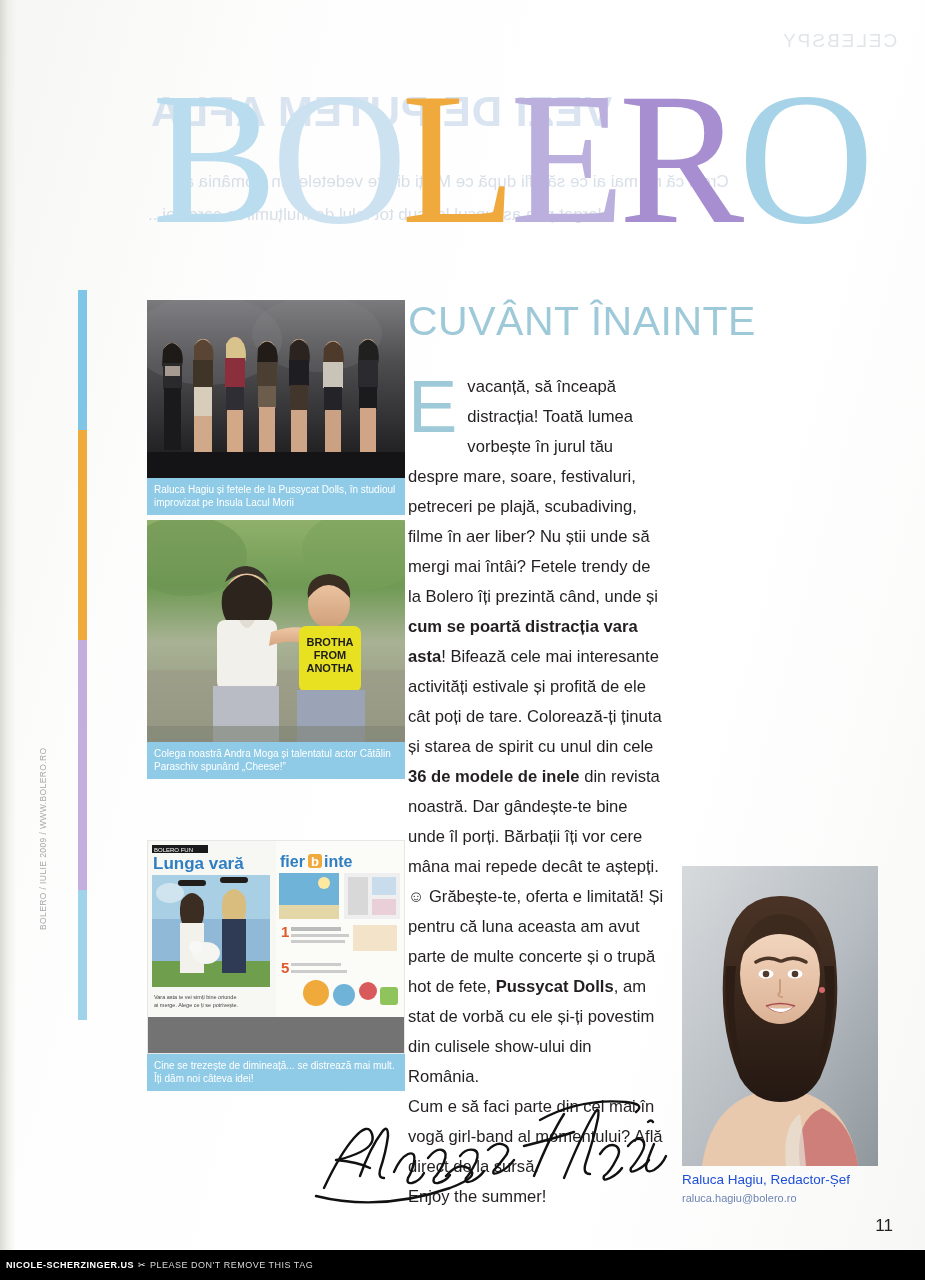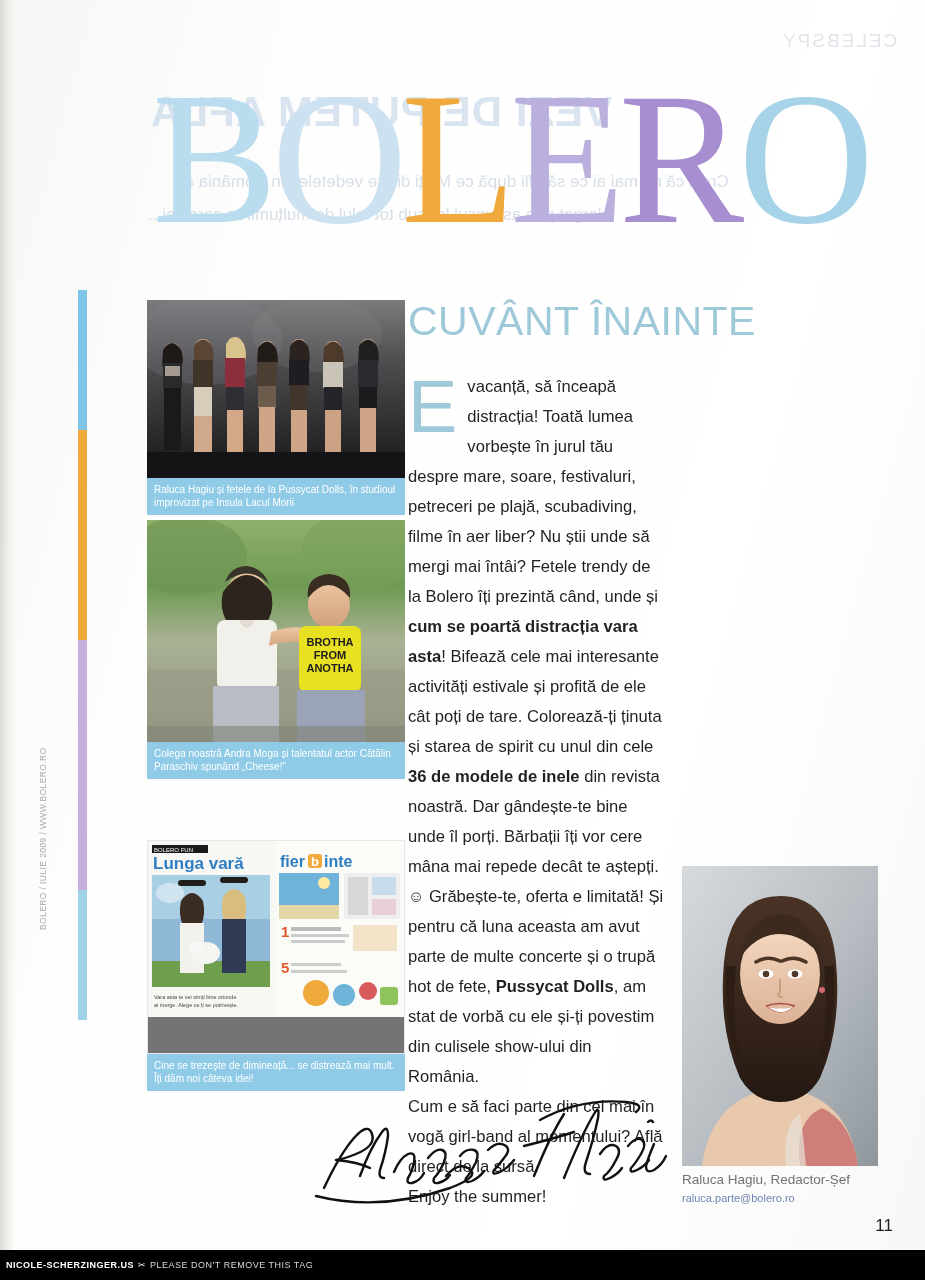--- a/index.html
+++ b/index.html
@@ -186,21 +186,21 @@
     left: 682px; top: 866px;
     width: 196px; height: 300px;
     overflow: hidden;
     background: linear-gradient(to bottom, #cfd3d6 0%, #b9bec2 40%, #9fa5aa 100%);
   }
   .portrait-caption {
     position: absolute;
     left: 682px; top: 1172px;
     width: 210px;
     font-size: 13.5px;
-    color: #737373;
+    color: #1d4ed8;
   }
   .portrait-mail {
     position: absolute;
     left: 682px; top: 1192px;
     width: 210px;
     font-size: 11px;
     color: #6d84b4;
   }
 
   
@@ -504,21 +504,21 @@
       <path d="M84 140q14-5 29 0" stroke="#a9494f" stroke-width="1.6" fill="none"></path>
       <path d="M86 141q13 10 25 0-13 3-25 0z" fill="#ffffff"></path>
 
       <path d="M54 100q-6 60 8 104-22-38-18-104z" fill="#2c1d15"></path>
       <path d="M142 100q6 60-8 104 22-38 18-104z" fill="#2c1d15"></path>
 
       <circle cx="140" cy="124" r="3" fill="#d4686d"></circle>
     </svg>
   </div>
   <div class="portrait-caption">Raluca Hagiu, Redactor-Șef</div>
-  <div class="portrait-mail">raluca.parte@bolero.ro</div>
+  <div class="portrait-mail">raluca.hagiu@bolero.ro</div>
 
   <div id="signature">
     <svg width="360" height="130" viewBox="0 0 360 130">
       <g fill="none" stroke="#111111" stroke-width="2.4" stroke-linecap="round" stroke-linejoin="round">
 
         <path d="M14 108q16-34 30-50 14-16 18-4 4 12-16 20-12 5-20 6 22 2 34 8"></path>
         <path d="M50 96q10-28 22-44 6-8 6 4-2 16-8 34-2 8 4 8"></path>
         <path d="M84 92q6-14 14-18 8-3 6 8-2 10-6 16-2 6 4 5 8-2 12-10"></path>
         <path d="M118 78q8-10 14-8 6 2 2 12-4 10-10 16-2 6 4 5 8-2 12-8"></path>
         <path d="M150 76q6-8 14-6 6 2 2 12-6 12-10 16-2 6 6 3 8-4 12-10"></path>

